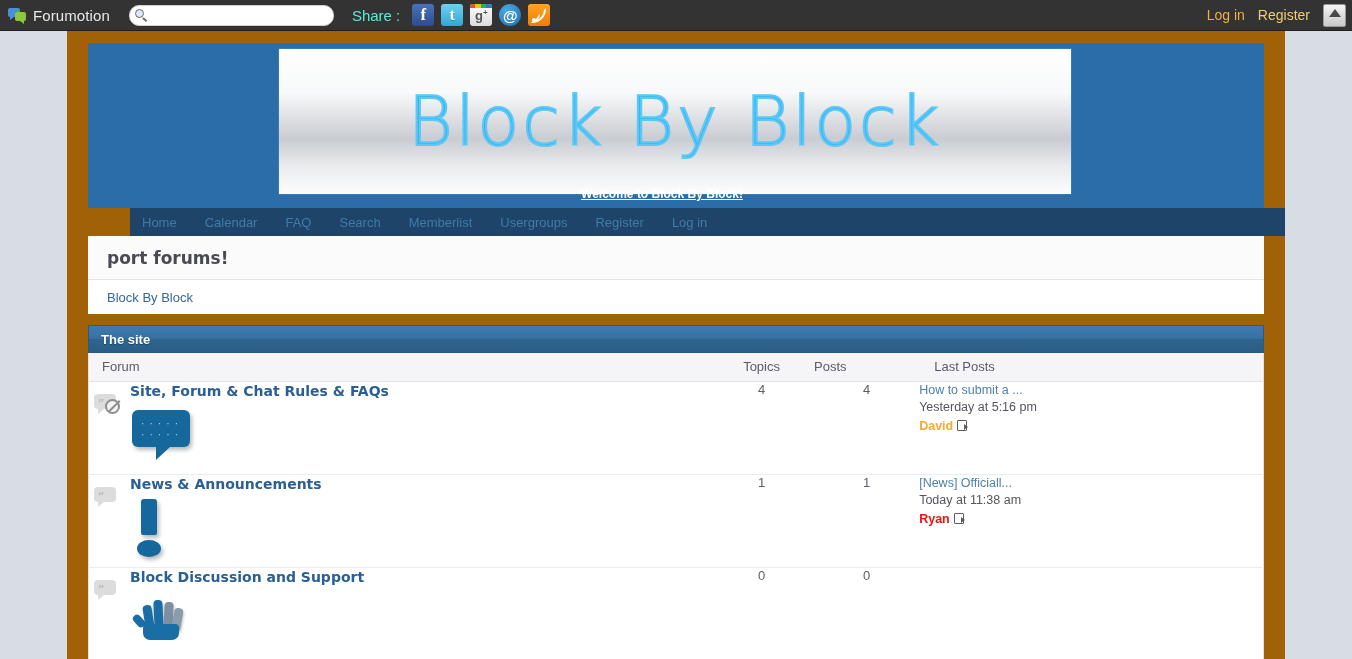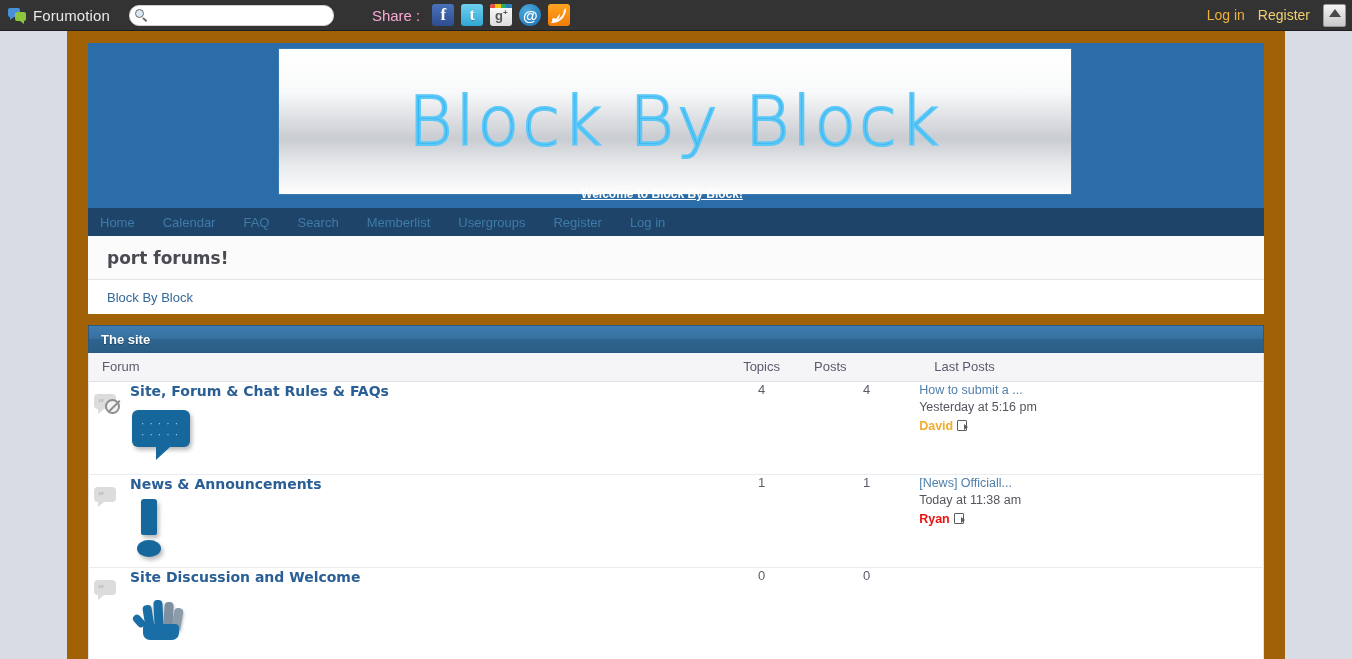--- a/index.html
+++ b/index.html
@@ -66,21 +66,21 @@
     position: absolute; left: 9px; top: 9px;
     width: 5px; height: 1.8px; background: #6c6c6c;
     transform: rotate(42deg); transform-origin: left center;
   }
   #fo-search-input {
     border: none; outline: none; background: transparent;
     font-size: 12px; font-family: "Liberation Sans", sans-serif;
     width: 178px; height: 17px; color: #333;
   }
   #fo-share-label {
-    color: #f9a8d4; font-size: 15px; margin-left: 38px; white-space: nowrap;
+    color: #5eead4; font-size: 15px; margin-left: 18px; white-space: nowrap;
   }
   .soc {
     width: 22px; height: 22px; margin-left: 7px; flex: none;
     border-radius: 3px; position: relative;
     font-size: 14px; font-weight: bold;
     display: flex; align-items: center; justify-content: center;
     color: #fff; overflow: hidden;
   }
   .soc.fb { background: linear-gradient(#4a72b8,#2d4d8f); margin-left: 12px;
             font-family: "Liberation Serif", serif; font-size: 17px; }
@@ -158,21 +158,21 @@
     position: absolute; right: 14px; bottom: 7px;
     color: #ffffff; font-size: 12px; font-weight: bold;
     text-align: right; width: 100%;
     padding-right: 0;
   }
   #welcome span { display:block; text-align: center; width: 100%; text-decoration: underline; }
 
   
   #nav {
     background: #1e4569; height: 28px; width: 1176px;
-    display: flex; align-items: center; padding-left: 12px;
+    display: flex; align-items: center; padding-left: 12px; margin-left: 42px;
   }
   .nav-item {
     color: #3f7aa8; font-size: 13px; margin-right: 28px;
     text-decoration: none; white-space: nowrap;
   }
 
   
   #marquee-strip {
     position: relative; width: 1176px; height: 44px;
     background: #fbfbfb; border-bottom: 1px solid #e4e4e4;
@@ -488,21 +488,21 @@
           </td>
         </tr>
 
         <tr class="frow">
           <td class="fc-forum">
             <div class="status-icon">
               <div class="bubble-gray">
                   <span class="q">”</span>
                 </div>
             </div>
-            <a class="forum-title" href="#">Site Discussion and Welcome</a>
+            <a class="forum-title" href="#">Block Discussion and Support</a>
             <div class="forum-art" style="left:42px; top:26px;">
               <div class="art-hand">
                 <div class="thumb"></div>
                 <div class="f f1"></div>
                   <div class="f f2"></div>
                 <div class="f f3"></div>
                   <div class="f f4"></div>
                 <div class="palm"></div>
               </div>
             </div>

